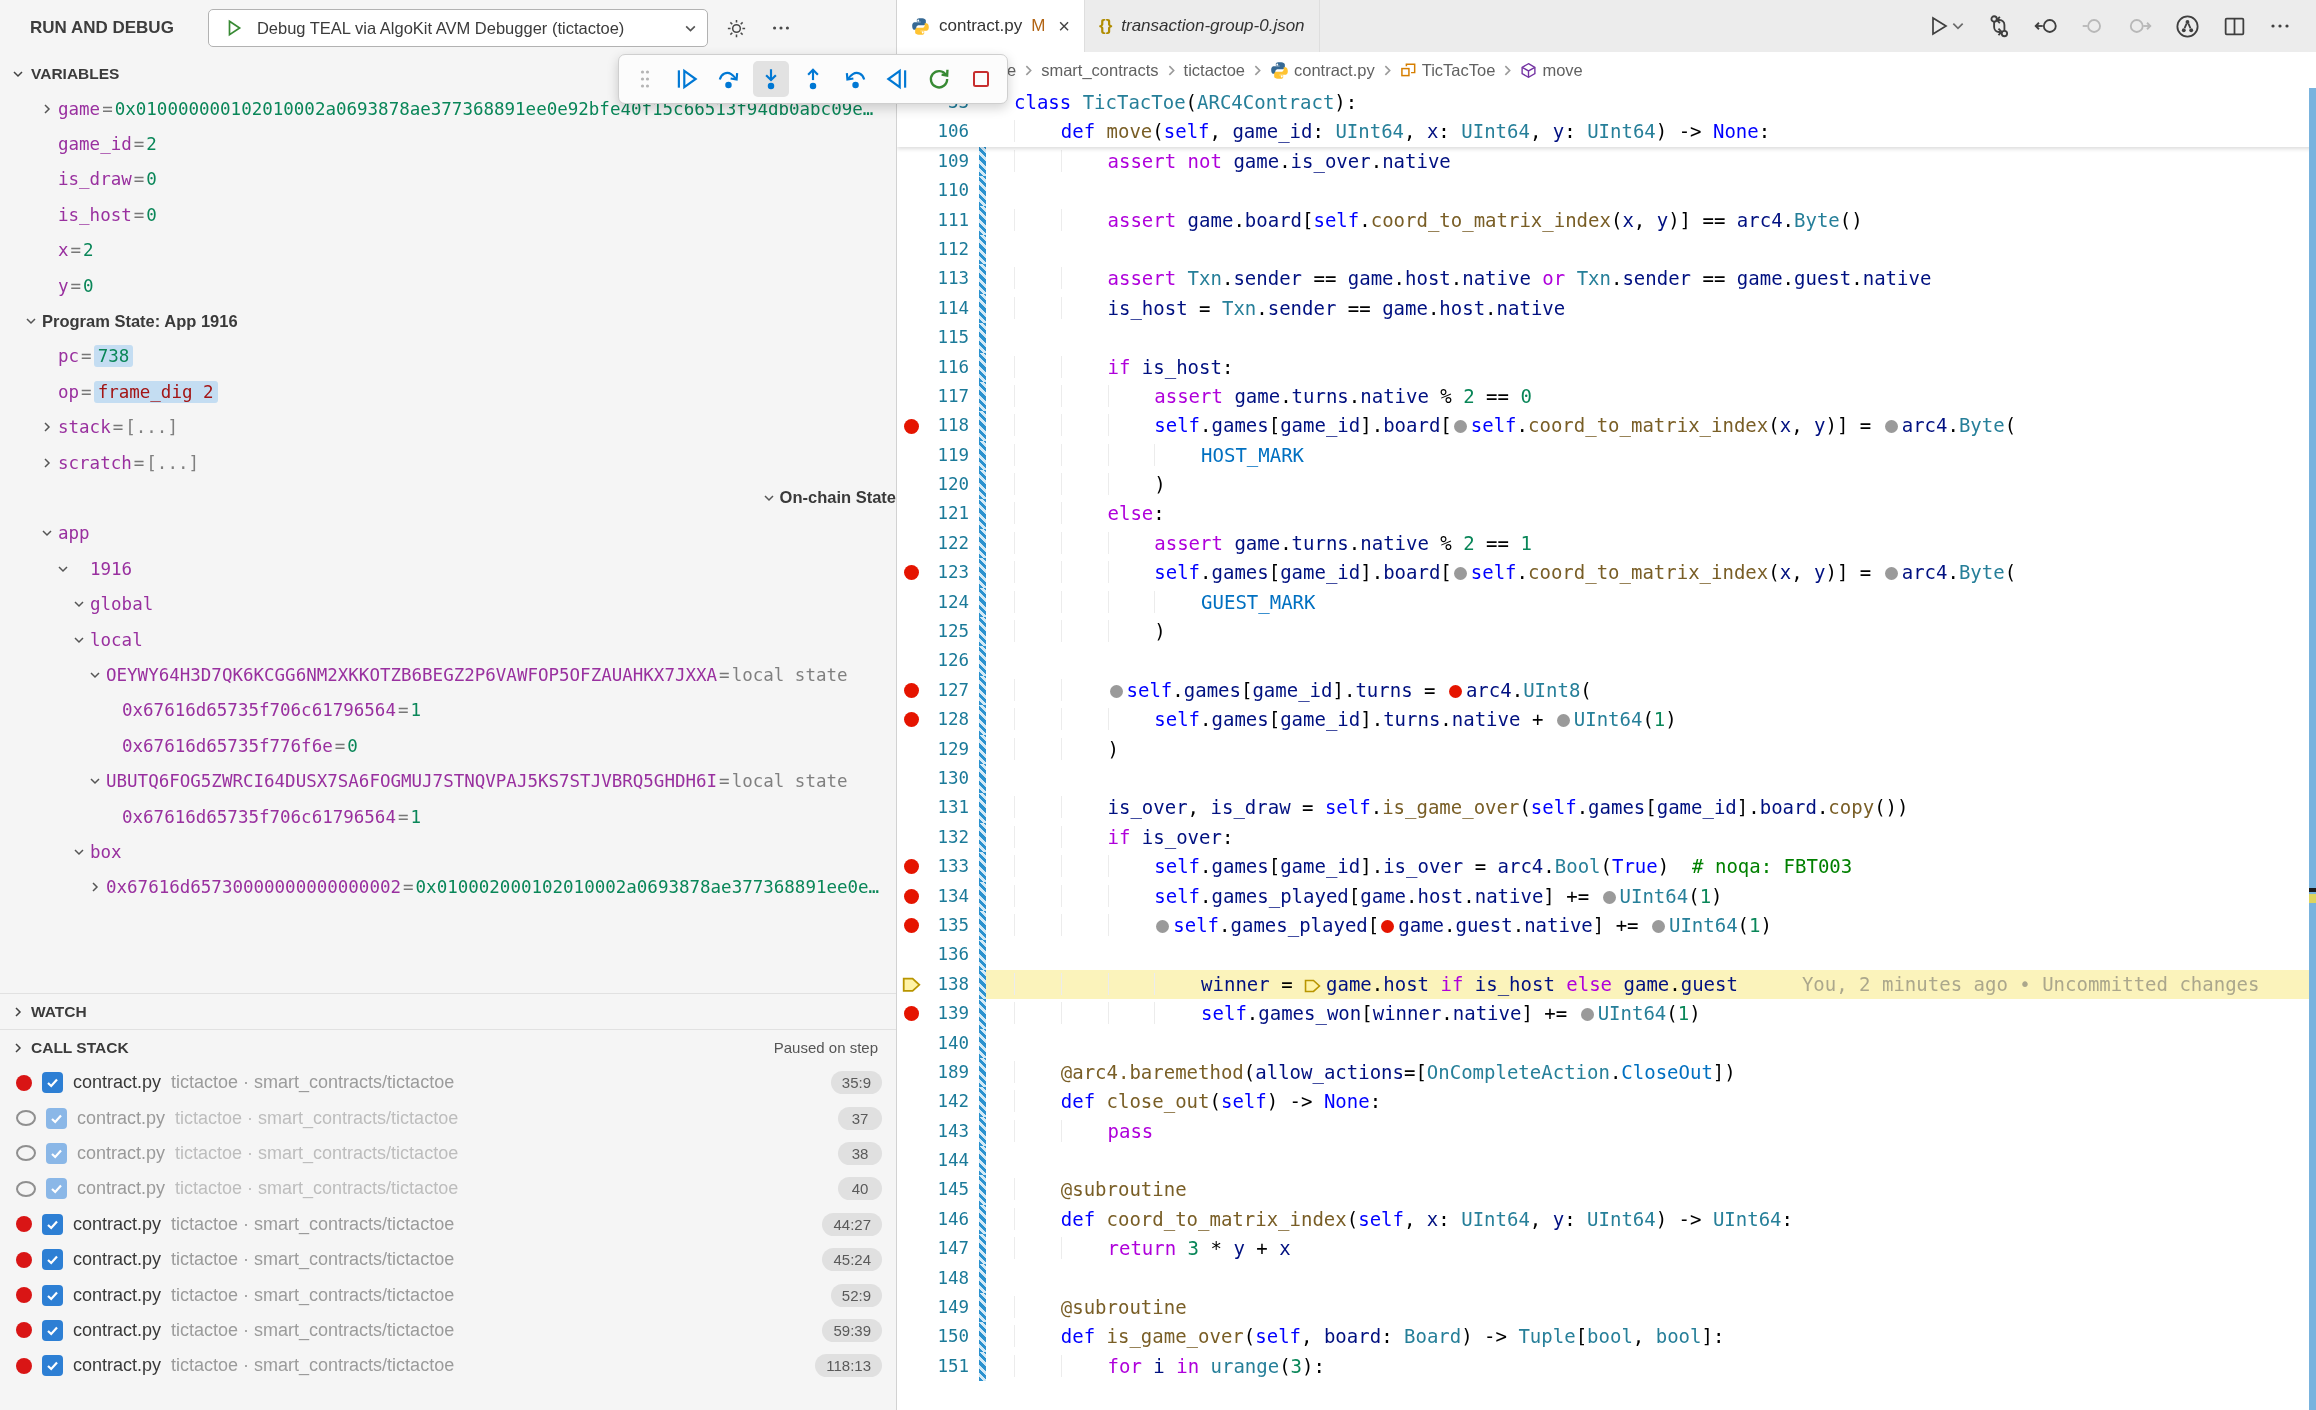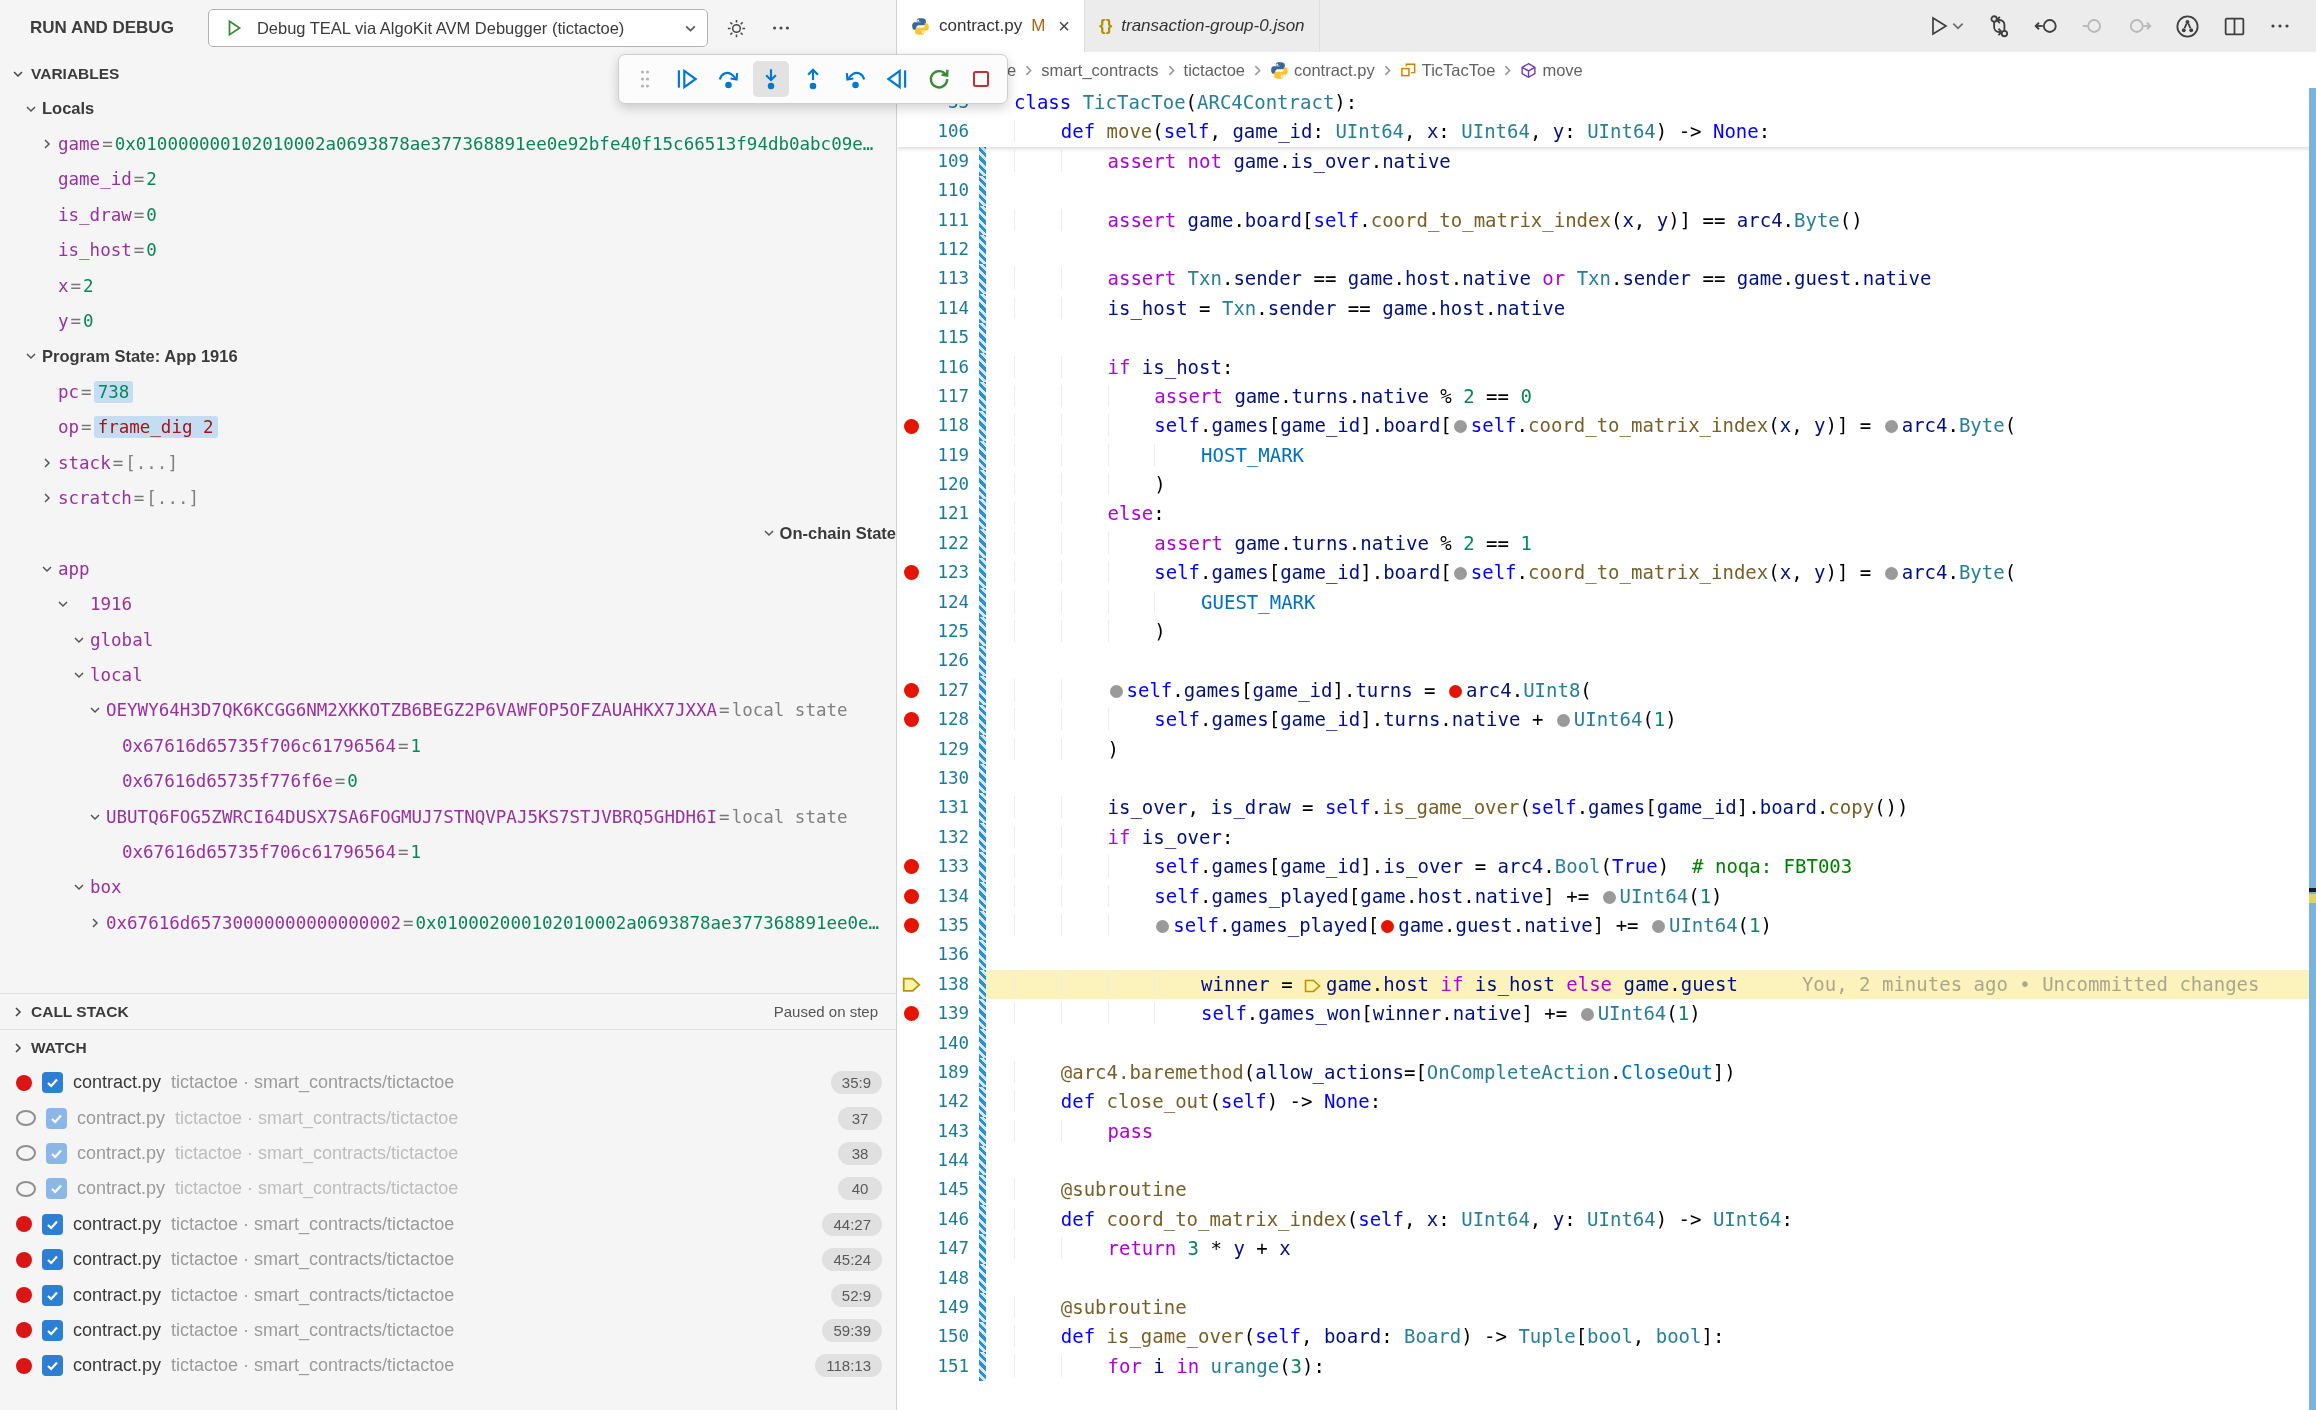--- a/index.html
+++ b/index.html
@@ -148,30 +148,20 @@
       <span class="chvd">
           <span style="display: flex;">
             <svg width="12" height="12" viewBox="0 0 12 12" fill="none" stroke="#424242" stroke-width="1.5">
               <polyline points="2,4 6,8 10,4"></polyline>
             </svg>
           </span>
         </span>
       <span>VARIABLES</span>
     </div>
     <div id="vars">
-        <div class="vrow" style="padding-left: 20px;">
-          <span class="chev">
-            <span style="display: flex;">
-              <svg width="12" height="12" viewBox="0 0 12 12" fill="none" stroke="#555" stroke-width="1.5">
-                <polyline points="2,4 6,8 10,4"></polyline>
-              </svg>
-            </span>
-          </span>
-          <span class="secname">Locals</span>
-        </div>
         <div class="vrow" style="padding-left: 36px;">
           <span class="chev">
             <span style="display: flex;">
               <svg width="12" height="12" viewBox="0 0 12 12" fill="none" stroke="#555" stroke-width="1.5">
                 <polyline points="4,2 8,6 4,10"></polyline>
               </svg>
             </span>
           </span>
           <span class="vname">game</span>
           <span class="veq"> = </span>
@@ -370,33 +360,33 @@
       </div>
 
     <div class="sect-head">
       <span class="chvr">
           <span style="display: flex;">
             <svg width="12" height="12" viewBox="0 0 12 12" fill="none" stroke="#424242" stroke-width="1.5">
               <polyline points="4,2 8,6 4,10"></polyline>
             </svg>
           </span>
         </span>
-      <span>CALL STACK</span>
-      <span class="spacer"></span>
-      <span class="paused">Paused on step</span>
+      <span>WATCH</span>
     </div>
     <div class="sect-head">
       <span class="chvr">
           <span style="display: flex;">
             <svg width="12" height="12" viewBox="0 0 12 12" fill="none" stroke="#424242" stroke-width="1.5">
               <polyline points="4,2 8,6 4,10"></polyline>
             </svg>
           </span>
         </span>
-      <span>WATCH</span>
+      <span>CALL STACK</span>
+      <span class="spacer"></span>
+      <span class="paused">Paused on step</span>
     </div>
     <div id="bps">
         <div class="bprow">
           <span class="bpdot"></span>
           <span class="bpcheck">
             <span style="display: flex;">
               <svg width="15" height="15" viewBox="0 0 15 15" fill="none" stroke="#fff" stroke-width="2.2">
                 <polyline points="3,8 6.2,11 12,4.5"></polyline>
               </svg>
             </span>

